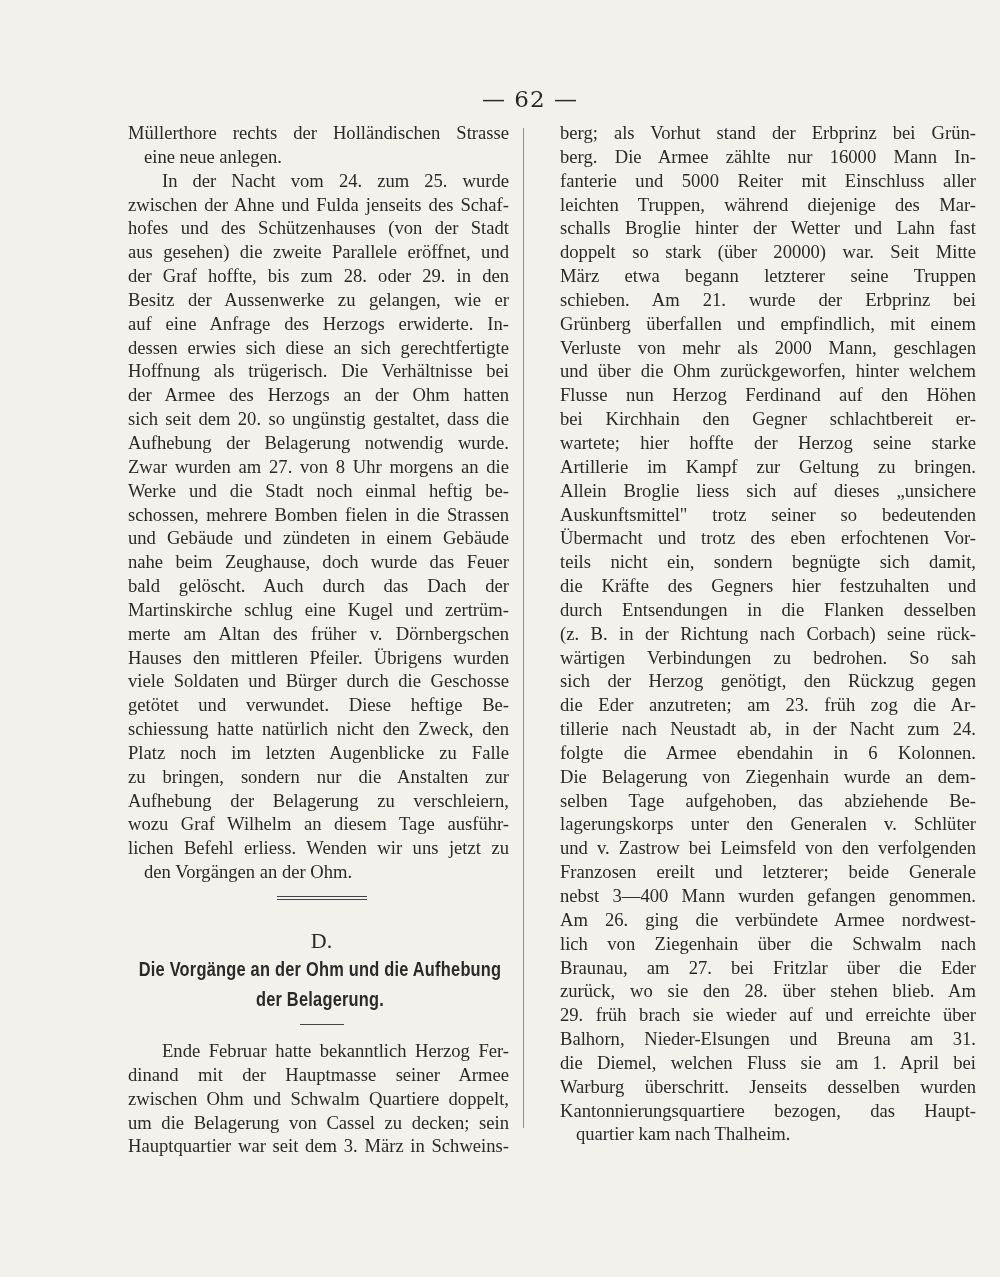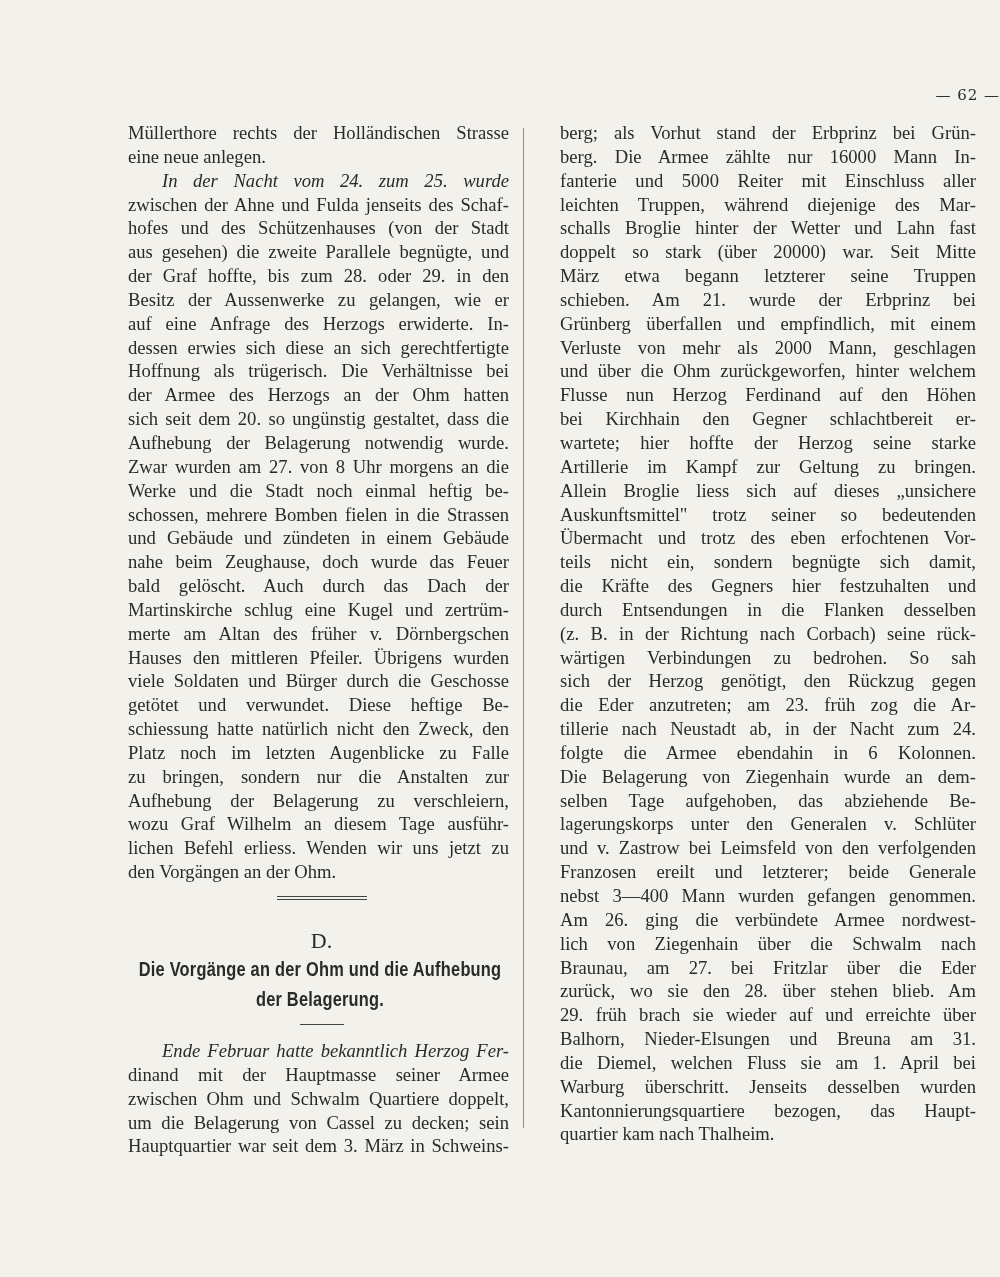--- a/index.html
+++ b/index.html
@@ -7,22 +7,22 @@
     width: 1000px; height: 1277px;
     background: #f2f1ec;
     position: relative;
     overflow: hidden;
     font-family: "DejaVu Serif", "Liberation Serif", serif;
     color: #2a2a28;
   }
   .page-number {
     position: absolute;
     top: 86px; left: 0; width: 1000px;
-    text-align: right;
-    font-size: 15px;
+    text-align: center;
+    font-size: 23px;
     letter-spacing: 1px;
     padding-left: 60px;
     box-sizing: border-box;
   }
   .col {
     position: absolute;
     top: 121px;
     font-family: "Liberation Serif", serif;
     font-size: 18.6px;
     line-height: 23.85px;
@@ -30,22 +30,22 @@
   }
   .col-left { left: 128px; width: 381px; }
   .col-right { left: 560px; width: 416px; }
   .col-divider {
     position: absolute;
     left: 523px; top: 128px;
     width: 1px; height: 1000px;
     background: #8d8c86;
   }
   .line { display: block; text-align: justify; text-align-last: justify; white-space: nowrap; }
-  .line.last { text-align-last: left; }
-  .line.indent { padding-left: 34px; font-style: italic; }
+  .line.last { text-align-last: left; margin-left: 16px; }
+  .line.indent { padding-left: 34px; }
   .rule-double {
     width: 90px; margin: 12px auto 0 auto;
     border-top: 1px solid #444; border-bottom: 1px solid #444;
     height: 2px; position: relative; left: 3px;
   }
   .section-letter {
     text-align: center; font-size: 22px; margin-top: 28px; line-height: 26px;
     position: relative; left: 3px;
   }
   .section-title {
@@ -74,21 +74,21 @@
 
 <div class="col col-left">
   <div>
     <span class="line">Müllerthore rechts der Holländischen Strasse</span>
     <span class="line last">eine neue anlegen.</span>
   </div>
   <div>
     <span class="line indent">In der Nacht vom 24. zum 25. wurde</span>
     <span class="line">zwischen der Ahne und Fulda jenseits des Schaf-</span>
     <span class="line">hofes und des Schützenhauses (von der Stadt</span>
-    <span class="line">aus gesehen) die zweite Parallele begnügte, und</span>
+    <span class="line">aus gesehen) die zweite Parallele eröffnet, und</span>
     <span class="line">der Graf hoffte, bis zum 28. oder 29. in den</span>
     <span class="line">Besitz der Aussenwerke zu gelangen, wie er</span>
     <span class="line">auf eine Anfrage des Herzogs erwiderte. In-</span>
     <span class="line">dessen erwies sich diese an sich gerechtfertigte</span>
     <span class="line">Hoffnung als trügerisch. Die Verhältnisse bei</span>
     <span class="line">der Armee des Herzogs an der Ohm hatten</span>
     <span class="line">sich seit dem 20. so ungünstig gestaltet, dass die</span>
     <span class="line">Aufhebung der Belagerung notwendig wurde.</span>
     <span class="line">Zwar wurden am 27. von 8 Uhr morgens an die</span>
     <span class="line">Werke und die Stadt noch einmal heftig be-</span>

